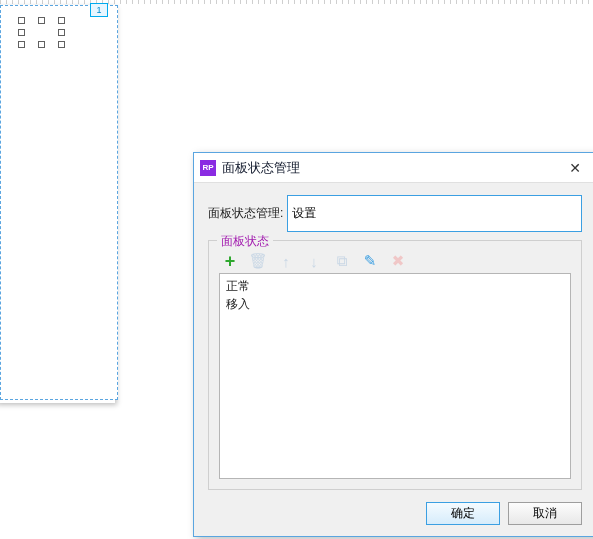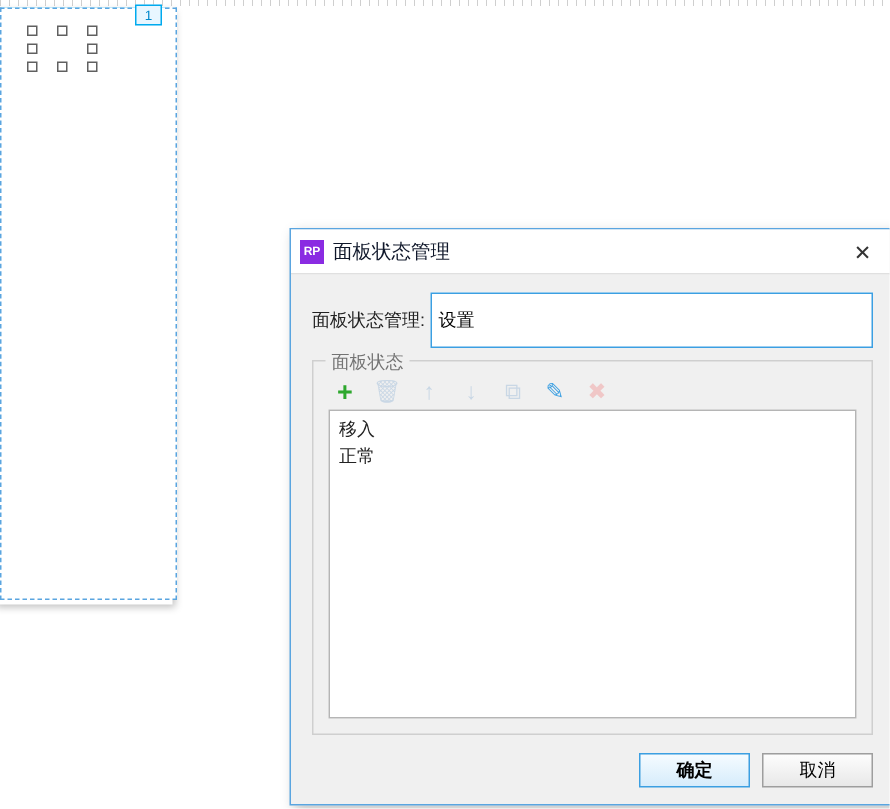--- a/index.html
+++ b/index.html
@@ -140,21 +140,21 @@
       padding: 8px 10px 10px;
       position: relative;
       display: flex; flex-direction: column;
     }
     .fieldset-title {
       position: absolute;
       top: -8px; left: 8px;
       background: #f0f0f0;
       padding: 0 4px;
       font-size: 12px;
-      color: #737373;
+      color: #a21caf;
     }
     .toolbar {
       height: 24px;
       display: flex; align-items: center; gap: 10px;
       padding: 2px;
     }
     .tool-icon {
       width: 18px; height: 18px;
       display: flex; align-items: center; justify-content: center;
       font-size: 15px;
@@ -181,21 +181,20 @@
       border: 1px solid #9e9e9e;
       background: linear-gradient(#fdfdfd, #e8e8e8);
       font-size: 12px;
       font-family: inherit;
       cursor: pointer;
       padding: 0 12px;
     }
     .btn.primary {
       border: 1px solid #3b9fe2;
       background: linear-gradient(#f5fbff, #d6ecfb);
-      font-weight: bold;
     }
   </style>
 </head>
 <body>
 
 <div class="canvas">
   <div class="ruler-top"></div>
   <div class="shape"></div>
   <div class="blue-panel"></div>
   <div class="selection-box"></div>
@@ -229,22 +228,22 @@
       <div class="toolbar">
         <span class="tool-icon" style="color:#2ea82e;font-weight:bold;font-size:18px">+</span>
         <span class="tool-icon" style="color:#c9d7e5">🗑</span>
         <span class="tool-icon" style="color:#c9d7e5">↑</span>
         <span class="tool-icon" style="color:#c9d7e5">↓</span>
         <span class="tool-icon" style="color:#c9d7e5">⧉</span>
         <span class="tool-icon" style="color:#3b9fe2">✎</span>
         <span class="tool-icon" style="color:#f0c7c7">✖</span>
       </div>
       <div class="list-box" id="states-list">
+          <div class="list-item">正常</div>
           <div class="list-item">移入</div>
-          <div class="list-item">正常</div>
         </div>
     </div>
   </div>
   <div class="button-row">
     <button class="btn primary">确定</button>
     <button class="btn">取消</button>
   </div>
 </div>
 
 </body></html>

